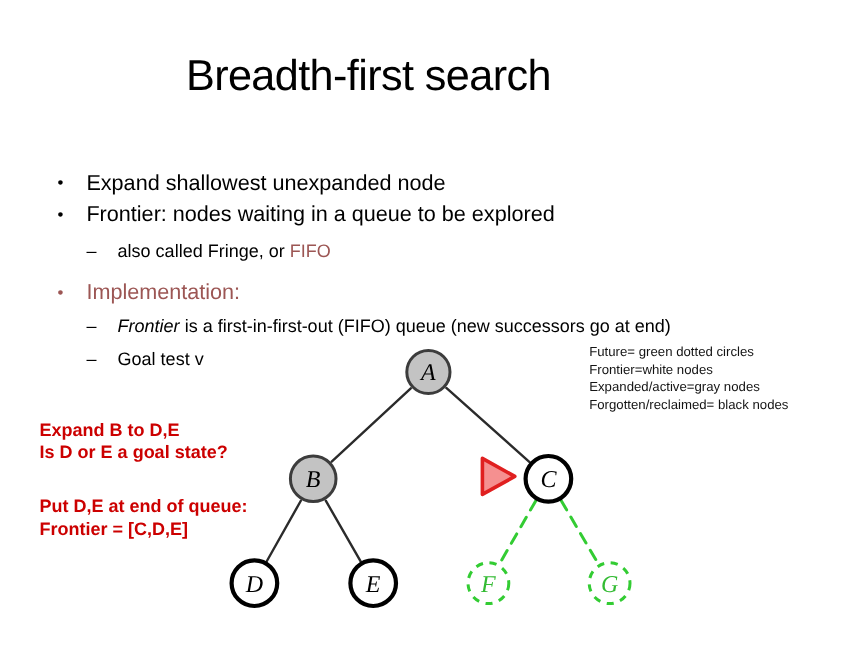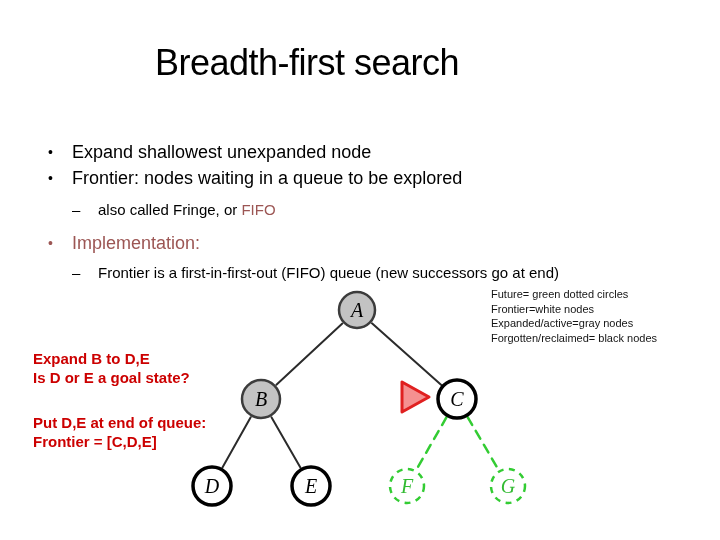--- a/index.html
+++ b/index.html
@@ -10,21 +10,21 @@
   .title{
     position:absolute;top:42px;left:0;width:614px;text-align:center;
     font-size:36px;font-weight:400;color:#000;letter-spacing:-0.5px;white-space:nowrap;
   }
   .bullet-line{position:absolute;white-space:nowrap;}
   .lvl1{left:48px;font-size:18px;}
   .lvl2{left:72px;font-size:15px;}
   .marker1{display:inline-block;width:24px;font-size:14px;vertical-align:1px;}
   .marker2{display:inline-block;width:26px;}
   .accent{color:#9c5654;}
-  .it{}
+  .it{font-style:italic;}
   .legend{
     position:absolute;left:491px;top:287px;font-size:11px;line-height:14.6px;
     color:#141414;white-space:nowrap;
   }
   .red-note{
     position:absolute;left:33px;top:349px;color:#cc0000;font-weight:700;
     font-size:15px;line-height:19px;white-space:nowrap;
   }
   .red-note .gap{margin-bottom:26px;}
   #tree-svg{position:absolute;left:0;top:0;pointer-events:none;}
@@ -49,20 +49,23 @@
   </div>
 
   <div class="bullet-line lvl1 accent" style="top:233px">
     <span class="marker1">•</span><span>Implementation:</span>
   </div>
 
   <div class="bullet-line lvl2" style="top:264px">
     <span class="marker2">–</span><span class="it">Frontier</span><span> is a first-in-first-out (FIFO) queue (new successors go at end)</span>
   </div>
 
+  <div class="bullet-line lvl2" style="top:291px">
+    <span class="marker2">–</span><span>Goal test v</span>
+  </div>
 
   <div class="legend">
     <div>Future= green dotted circles</div>
     <div>Frontier=white nodes</div>
     <div>Expanded/active=gray nodes</div>
     <div>Forgotten/reclaimed= black nodes</div>
   </div>
 
   <div class="red-note">
     <div>Expand B to D,E</div>

